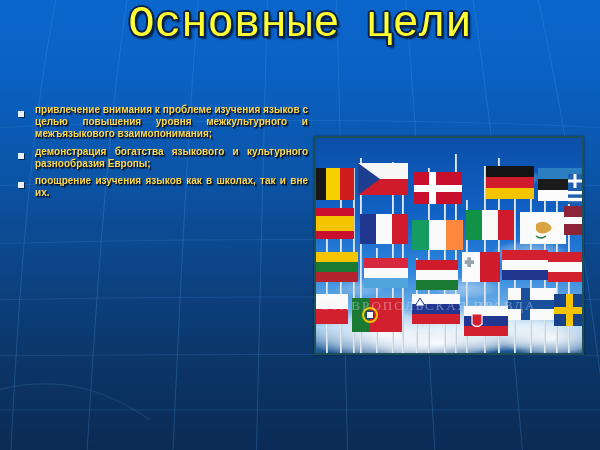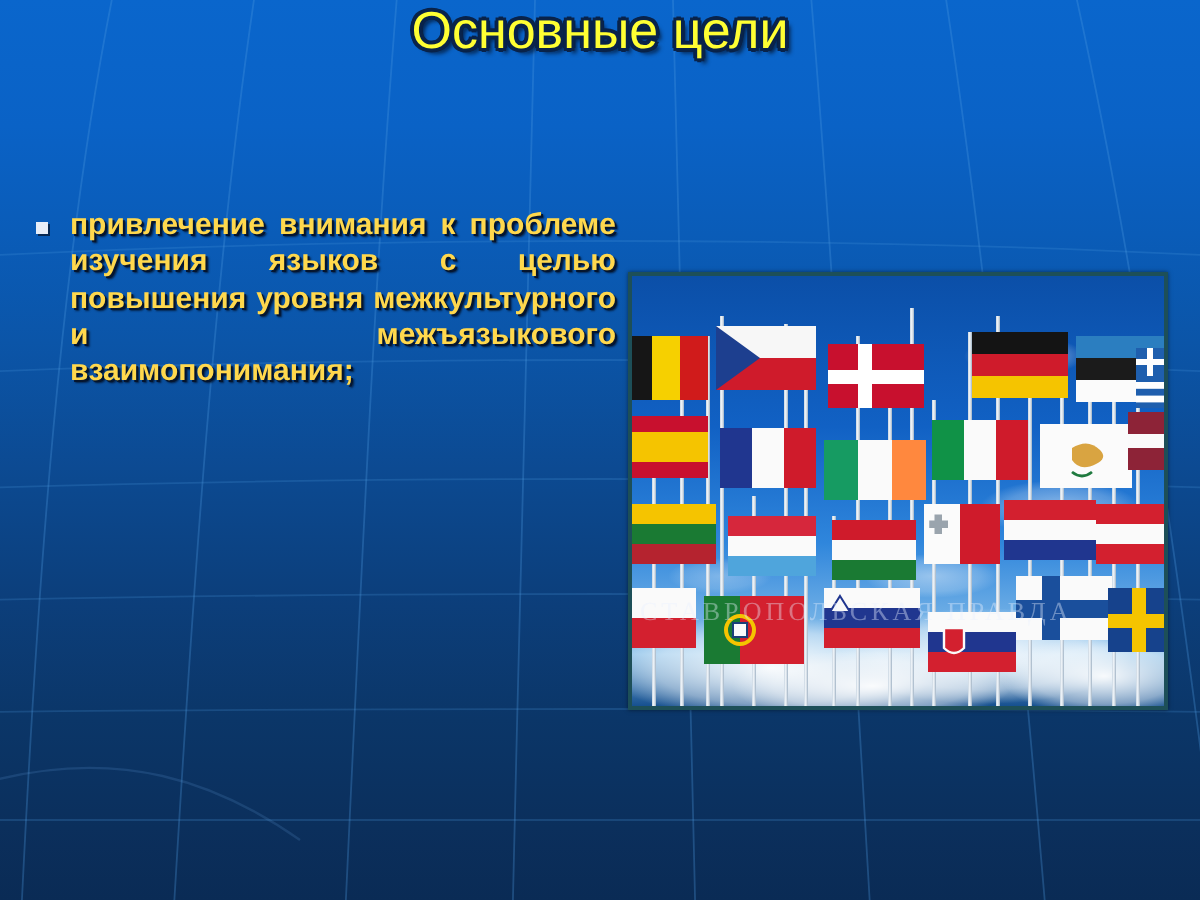--- a/index.html
+++ b/index.html
@@ -54,21 +54,21 @@
       -1.5px -1.5px 0 #09234a,
        1.5px -1.5px 0 #09234a,
       -1.5px  1.5px 0 #09234a,
        1.5px  1.5px 0 #09234a,
        0px   -2px   0 #09234a,
        0px    2px   0 #09234a,
       -2px    0px   0 #09234a,
        2px    0px   0 #09234a,
        2.5px  2.5px 2px rgba(3,14,34,0.85);
   }
-  .title-line.l1 { font-size: 26px; }
+  .title-line.l1 { font-size: 44px; font-family: Liberation Mono, monospace; }
   .title-line.l2 { font-size: 38px; }
 
   
   .bullets {
     position: absolute;
     top: 104px;
     left: 18px;
     width: 290px;
   }
   .bullet-row {
@@ -81,21 +81,21 @@
     width: 6px;
     height: 6px;
     background: #e8eef8;
     margin-top: 7px;
     margin-right: 11px;
     box-shadow: 1px 1px 0 rgba(4,18,40,0.7);
   }
   .bullet-text {
     flex: 1 1 auto;
     color: #ffd84d;
-    font-size: 15px;
+    font-size: 10px;
     font-weight: bold;
     line-height: 1.22;
     text-align: justify;
     text-justify: inter-word;
     text-shadow:
        1px 1px 0 rgba(5,20,44,0.95),
        1.6px 1.6px 1px rgba(3,14,34,0.7);
   }
   .bullet-text.last-left { text-align: justify; }
 
@@ -165,21 +165,29 @@
     <span class="title-line l1">Основные цели</span>
   </div>
 
   <div class="bullets">
 
     <div class="bullet-row">
       <span class="bullet-marker"></span>
       <span class="bullet-text">привлечение внимания к проблеме изучения языков с целью повышения уровня межкультурного и межъязыкового взаимопонимания;</span>
     </div>
 
-
+    <div class="bullet-row">
+      <span class="bullet-marker"></span>
+      <span class="bullet-text">демонстрация богатства языкового и культурного разнообразия Европы;</span>
+    </div>
+
+    <div class="bullet-row">
+      <span class="bullet-marker"></span>
+      <span class="bullet-text last-left">поощрение изучения языков как в школах, так и вне их.</span>
+    </div>
 
   </div>
 
   <div class="photo-frame">
     <div class="photo-inner">
       <svg class="photo-svg" width="266" height="215" viewBox="0 0 266 215" aria-hidden="true">
         <defs>
           <linearGradient id="sky" x1="0" y1="0" x2="0" y2="1">
             <stop offset="0%" stop-color="#0b4fa8"></stop>
             <stop offset="35%" stop-color="#1161c4"></stop>

